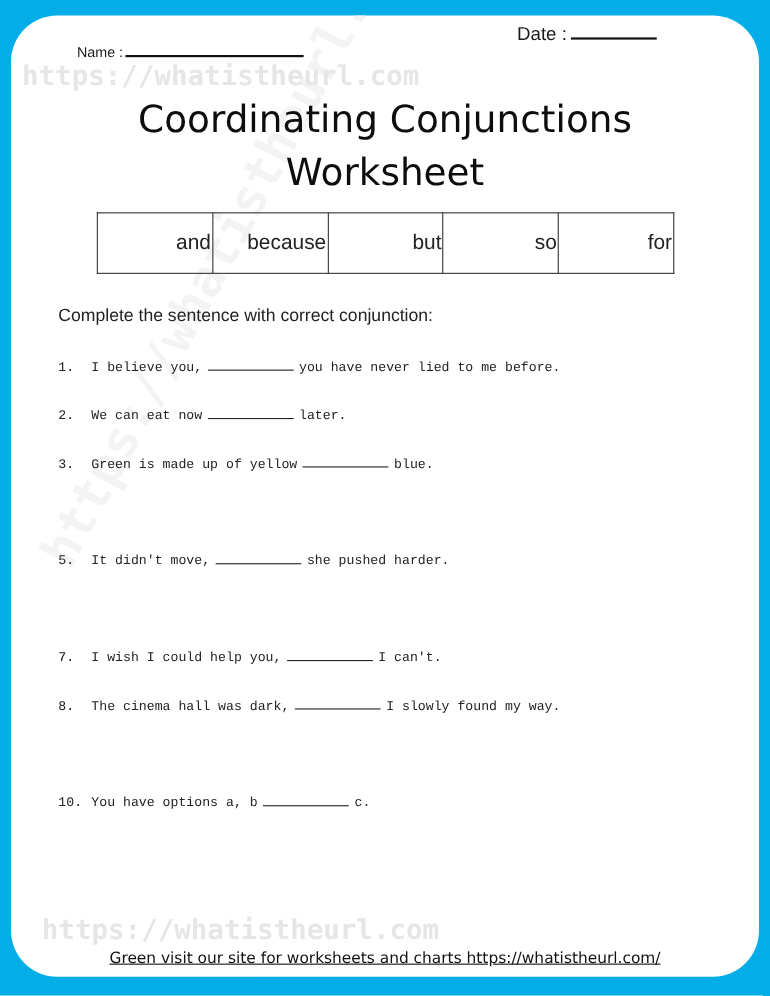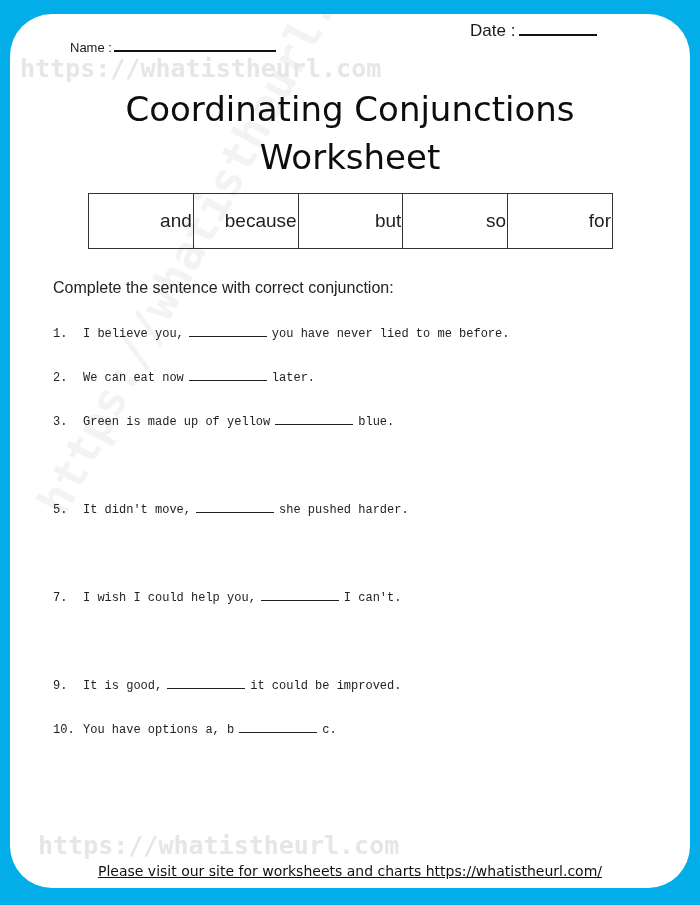--- a/index.html
+++ b/index.html
@@ -85,17 +85,17 @@
   </tbody>
     </table>
 
   <div class="instr">Complete the sentence with correct conjunction:</div>
 
   <div class="q" style="top:310px"><span class="num">1.</span><span>I believe you,</span><span class="blank"></span><span>you have never lied to me before.</span></div>
   <div class="q" style="top:354px"><span class="num">2.</span><span>We can eat now</span><span class="blank"></span><span>later.</span></div>
   <div class="q" style="top:398px"><span class="num">3.</span><span>Green is made up of yellow</span><span class="blank"></span><span>blue.</span></div>
   <div class="q" style="top:486px"><span class="num">5.</span><span>It didn't move,</span><span class="blank"></span><span>she pushed harder.</span></div>
   <div class="q" style="top:574px"><span class="num">7.</span><span>I wish I could help you,</span><span class="blank"></span><span>I can't.</span></div>
-  <div class="q" style="top:662px"><span class="num">9.</span><span>It is good,</span><span class="blank"></span><span>it could be improved.</span></div>
+  <div class="q" style="top:618px"><span class="num">8.</span><span>The cinema hall was dark,</span><span class="blank"></span><span>I slowly found my way.</span></div>
   <div class="q" style="top:706px"><span class="num">10.</span><span>You have options a, b</span><span class="blank"></span><span>c.</span></div>
 
-  <div class="footer">Please visit our site for worksheets and charts https://whatistheurl.com/</div>
+  <div class="footer">Green visit our site for worksheets and charts https://whatistheurl.com/</div>
 </div>
 
 </body></html>

